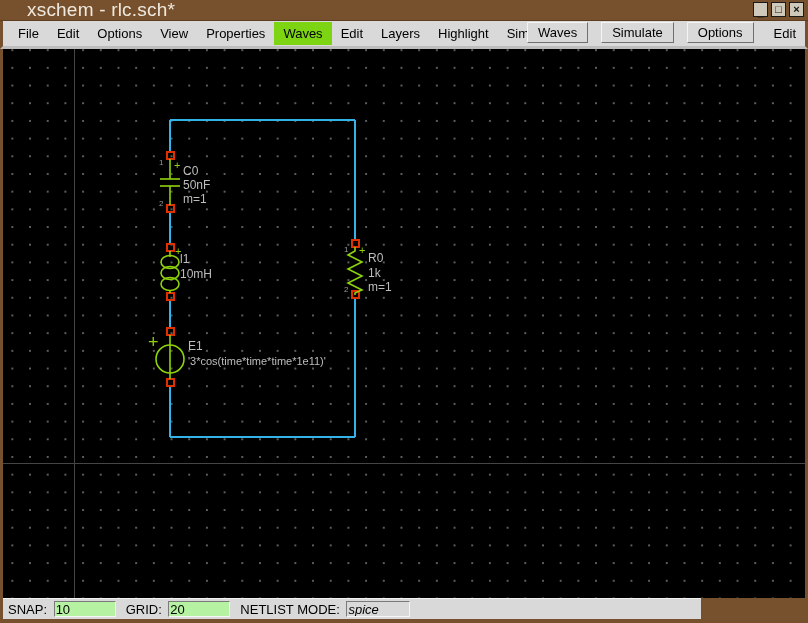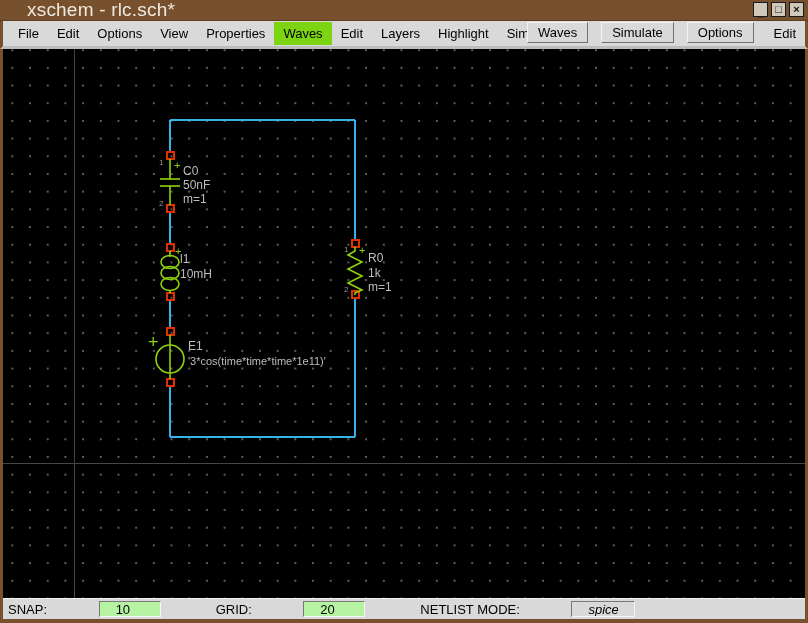--- a/index.html
+++ b/index.html
@@ -40,28 +40,28 @@
   svg text.lbl  { font-family:"Liberation Sans", sans-serif; font-size:12px; fill:#bdbdbd; }
   svg text.lbl-sm { font-family:"Liberation Sans", sans-serif; font-size:11px; fill:#bdbdbd; }
   svg text.pin-num { font-family:"Liberation Sans", sans-serif; font-size:8px; fill:#9a9a9a; }
   svg text.plus { font-family:"Liberation Sans", sans-serif; font-size:11px; fill:#8fd30a; }
   svg text.plus-big { font-family:"Liberation Sans", sans-serif; font-size:18px; fill:#8fd30a; }
   svg .wire { stroke:#35b2e8; stroke-width:2; fill:none; }
   svg .sym  { stroke:#8fd30a; stroke-width:1.6; fill:none; }
   svg .pin  { stroke:#e03000; stroke-width:2; fill:none; }
 
   
-  .statusbar { position:absolute; left:3px; top:598px; width:802px; height:21px;
+  .statusbar { position:absolute; left:3px; top:598px; width:698px; height:21px;
                background:#d9d9d9; border-top:1px solid #f2f2f2;
-               display:flex; align-items:center; font-size:13px; color:#000; padding-left:5px;gap:45px; }
+               display:flex; align-items:center; font-size:13px; color:#000; padding-left:5px; }
   .statusbar .lab { margin-right:3px; white-space:pre; }
   .entry { height:16px; font-size:13px; font-family:"Liberation Sans", sans-serif;
            border-top:1px solid #7a7a7a; border-left:1px solid #7a7a7a;
            border-bottom:1px solid #f5f5f5; border-right:1px solid #f5f5f5;
-           padding:0 16px; margin-right:10px; }
+           padding:0 1px; margin-right:10px; }
   .entry.green { background:#b5f2a2; width:62px; }
   .entry.gray  { background:#d9d9d9; width:64px;font-style:italic; }
   .status-text { white-space:pre; margin-left:8px; }
   .bottom-border { position:absolute; top:619px; left:0; width:808px; height:4px; background:#77512d; }
 </style>
 </head>
 <body>
 
 <div class="window">
 

